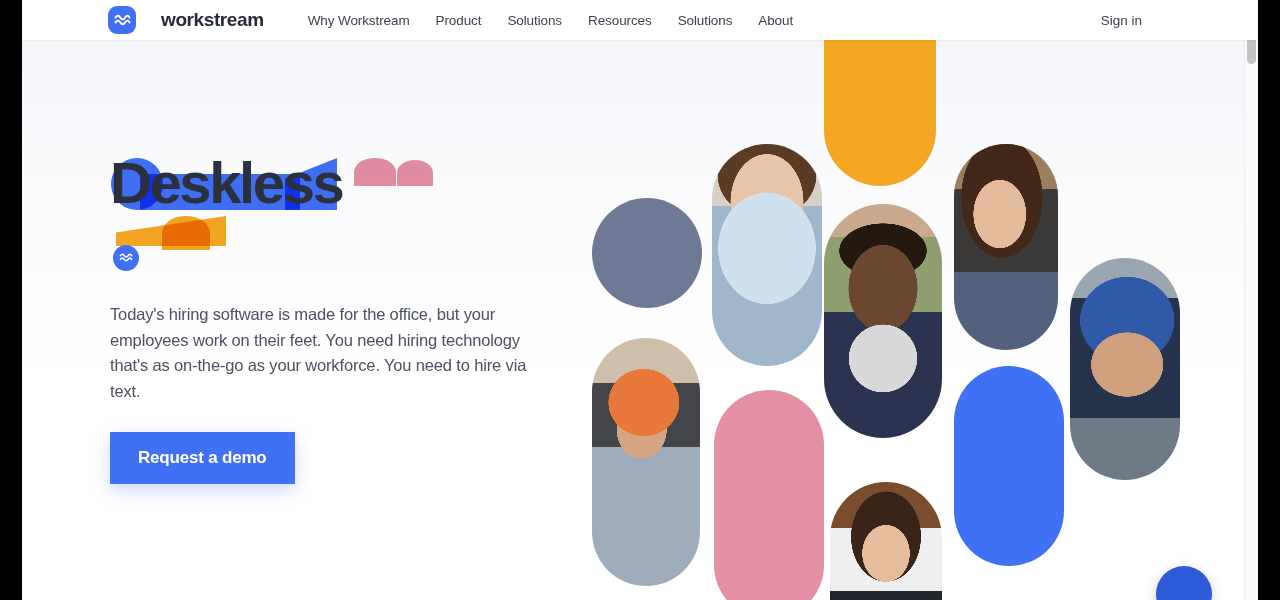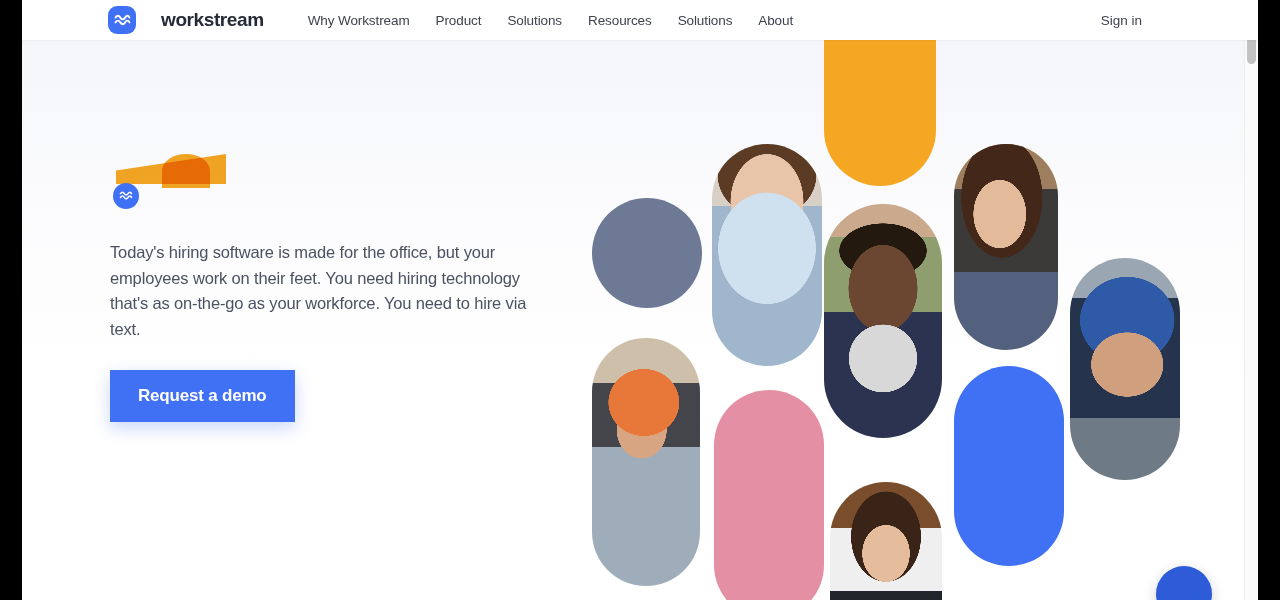--- a/index.html
+++ b/index.html
@@ -236,20 +236,28 @@
         <span id="signin-link">Sign in</span>
       </div>
     </div>
 
     <div id="hero">
 
       <div id="hero-copy">
 
         <h1 id="headline">
 
+          <div class="headline-line" id="line1">
+            <span class="blob" id="blob-d-blue"></span>
+            <span class="blob" id="blob-de-blue"></span>
+            <span class="blob" id="blob-k-blue"></span>
+            <span class="blob" id="blob-e-pink"></span>
+            <span class="blob" id="blob-s-pink"></span>
+            <span class="glyphs">Deskless</span>
+          </div>
 
 
           <div class="headline-line" id="line3">
             <span class="blob" id="blob-be-yellow"></span>
             <span class="blob" id="blob-b-yellow"></span>
             <span class="headline-dot">
               <svg width="14" height="11" viewBox="0 0 17 14" aria-hidden="true">
                 <path d="M1.5 4.6c1.6-2.4 3.2-2.4 4.8 0s3.2 2.4 4.8 0 3.2-2.4 4.4 0" fill="none" stroke="#ffffff" stroke-width="2.1" stroke-linecap="round"></path>
                 <path d="M1.5 9.4c1.6-2.4 3.2-2.4 4.8 0s3.2 2.4 4.8 0 3.2-2.4 4.4 0" fill="none" stroke="#ffffff" stroke-width="2.1" stroke-linecap="round"></path>
               </svg>

